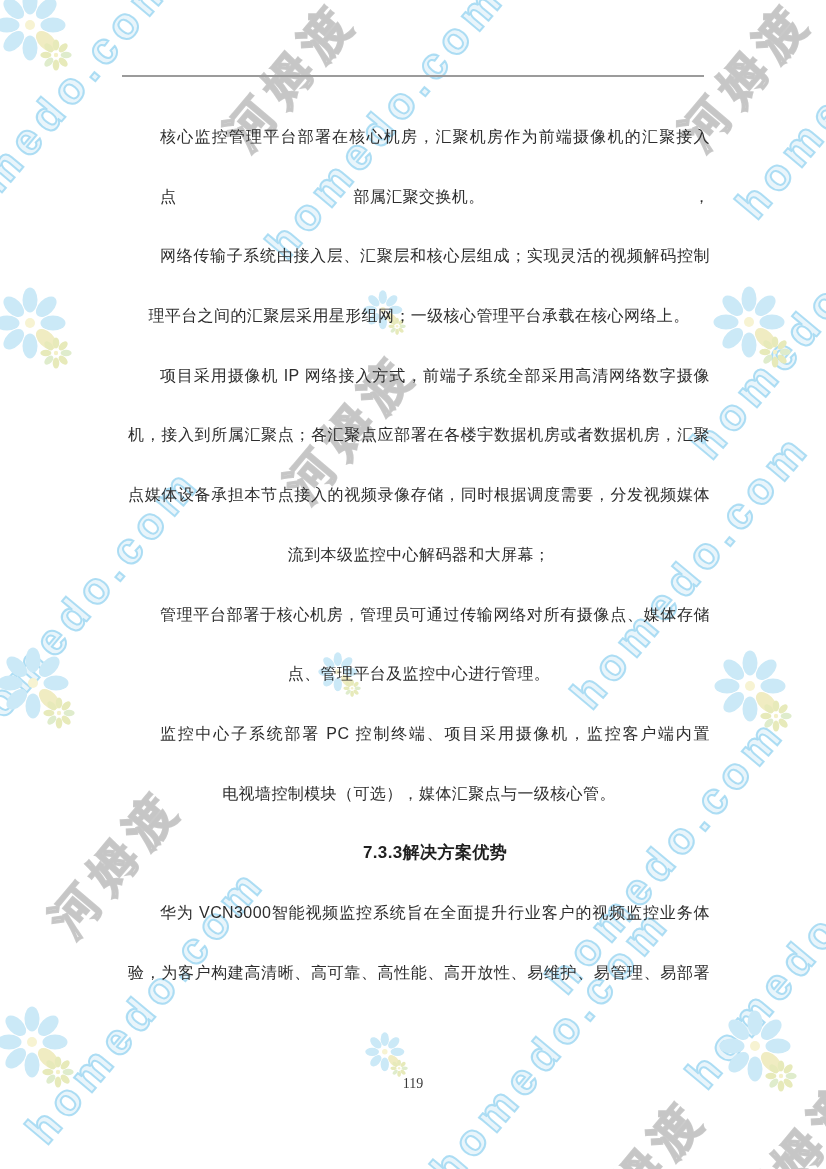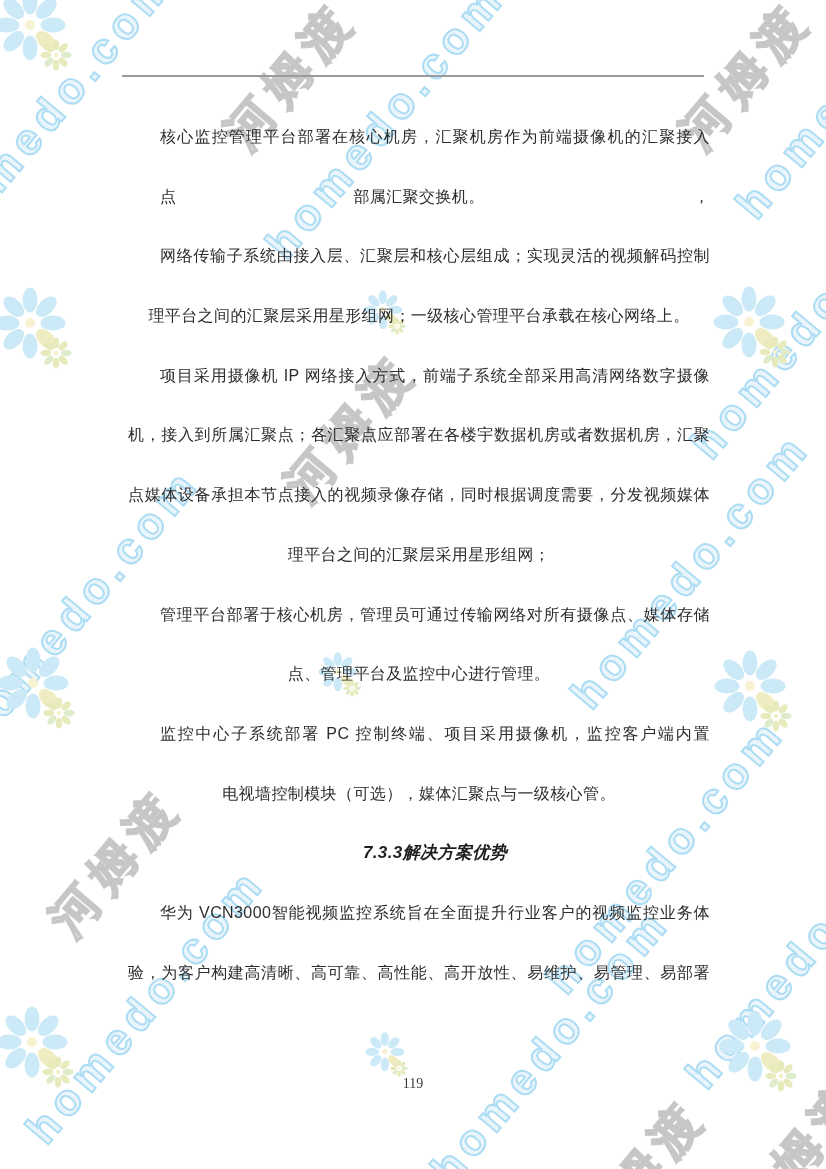--- a/index.html
+++ b/index.html
@@ -29,21 +29,21 @@
     position:absolute;left:122px;width:582px;top:75px;height:2px;
     background:#9b9b9b;z-index:1;
   }
   .content{
     position:absolute;left:128px;top:107px;width:582px;z-index:1;
     color:#2d2d2d;font-size:16px;letter-spacing:0.4px;font-weight:500;
   }
   .line{height:59.7px;line-height:59.7px;text-align:center;white-space:normal;}
   .line.fill{text-align:justify;text-align-last:justify;}
   .line.indent{padding-left:32px;}
-  .line.heading{font-weight:bold;font-size:17px;color:#1f1f1f;font-style:italic;}
+  .line.heading{font-weight:bold;font-size:17px;color:#1f1f1f;}
   .page-number{
     position:absolute;left:0;width:826px;top:1076px;text-align:center;
     font-family:"Liberation Serif","DejaVu Serif",serif;
     font-size:14px;color:#3a3a3a;z-index:1;
   }
 </style>
 </head>
 <body>
 
 <div class="page">
@@ -307,21 +307,21 @@
     </div>
   <div class="header-rule"></div>
   <div class="content" id="content">
       <div class="line indent fill">核心监控管理平台部署在核心机房，汇聚机房作为前端摄像机的汇聚接入点，</div>
       <div class="line">部属汇聚交换机。</div>
       <div class="line indent fill">网络传输子系统由接入层、汇聚层和核心层组成；实现灵活的视频解码控制</div>
       <div class="line">理平台之间的汇聚层采用星形组网；一级核心管理平台承载在核心网络上。</div>
       <div class="line indent fill">项目采用摄像机 IP 网络接入方式，前端子系统全部采用高清网络数字摄像</div>
       <div class="line fill">机，接入到所属汇聚点；各汇聚点应部署在各楼宇数据机房或者数据机房，汇聚</div>
       <div class="line fill">点媒体设备承担本节点接入的视频录像存储，同时根据调度需要，分发视频媒体</div>
-      <div class="line">理平台之间的汇聚层采用星形组网；</div>
+      <div class="line">流到本级监控中心解码器和大屏幕；</div>
       <div class="line indent fill">管理平台部署于核心机房，管理员可通过传输网络对所有摄像点、媒体存储</div>
       <div class="line">点、管理平台及监控中心进行管理。</div>
       <div class="line indent fill">监控中心子系统部署 PC 控制终端、项目采用摄像机，监控客户端内置</div>
       <div class="line">电视墙控制模块（可选），媒体汇聚点与一级核心管。</div>
       <div class="line indent heading">7.3.3解决方案优势</div>
       <div class="line indent fill">华为 VCN3000智能视频监控系统旨在全面提升行业客户的视频监控业务体</div>
       <div class="line fill">验，为客户构建高清晰、高可靠、高性能、高开放性、易维护、易管理、易部署</div>
     </div>
   <div class="page-number">119</div>
 </div>

